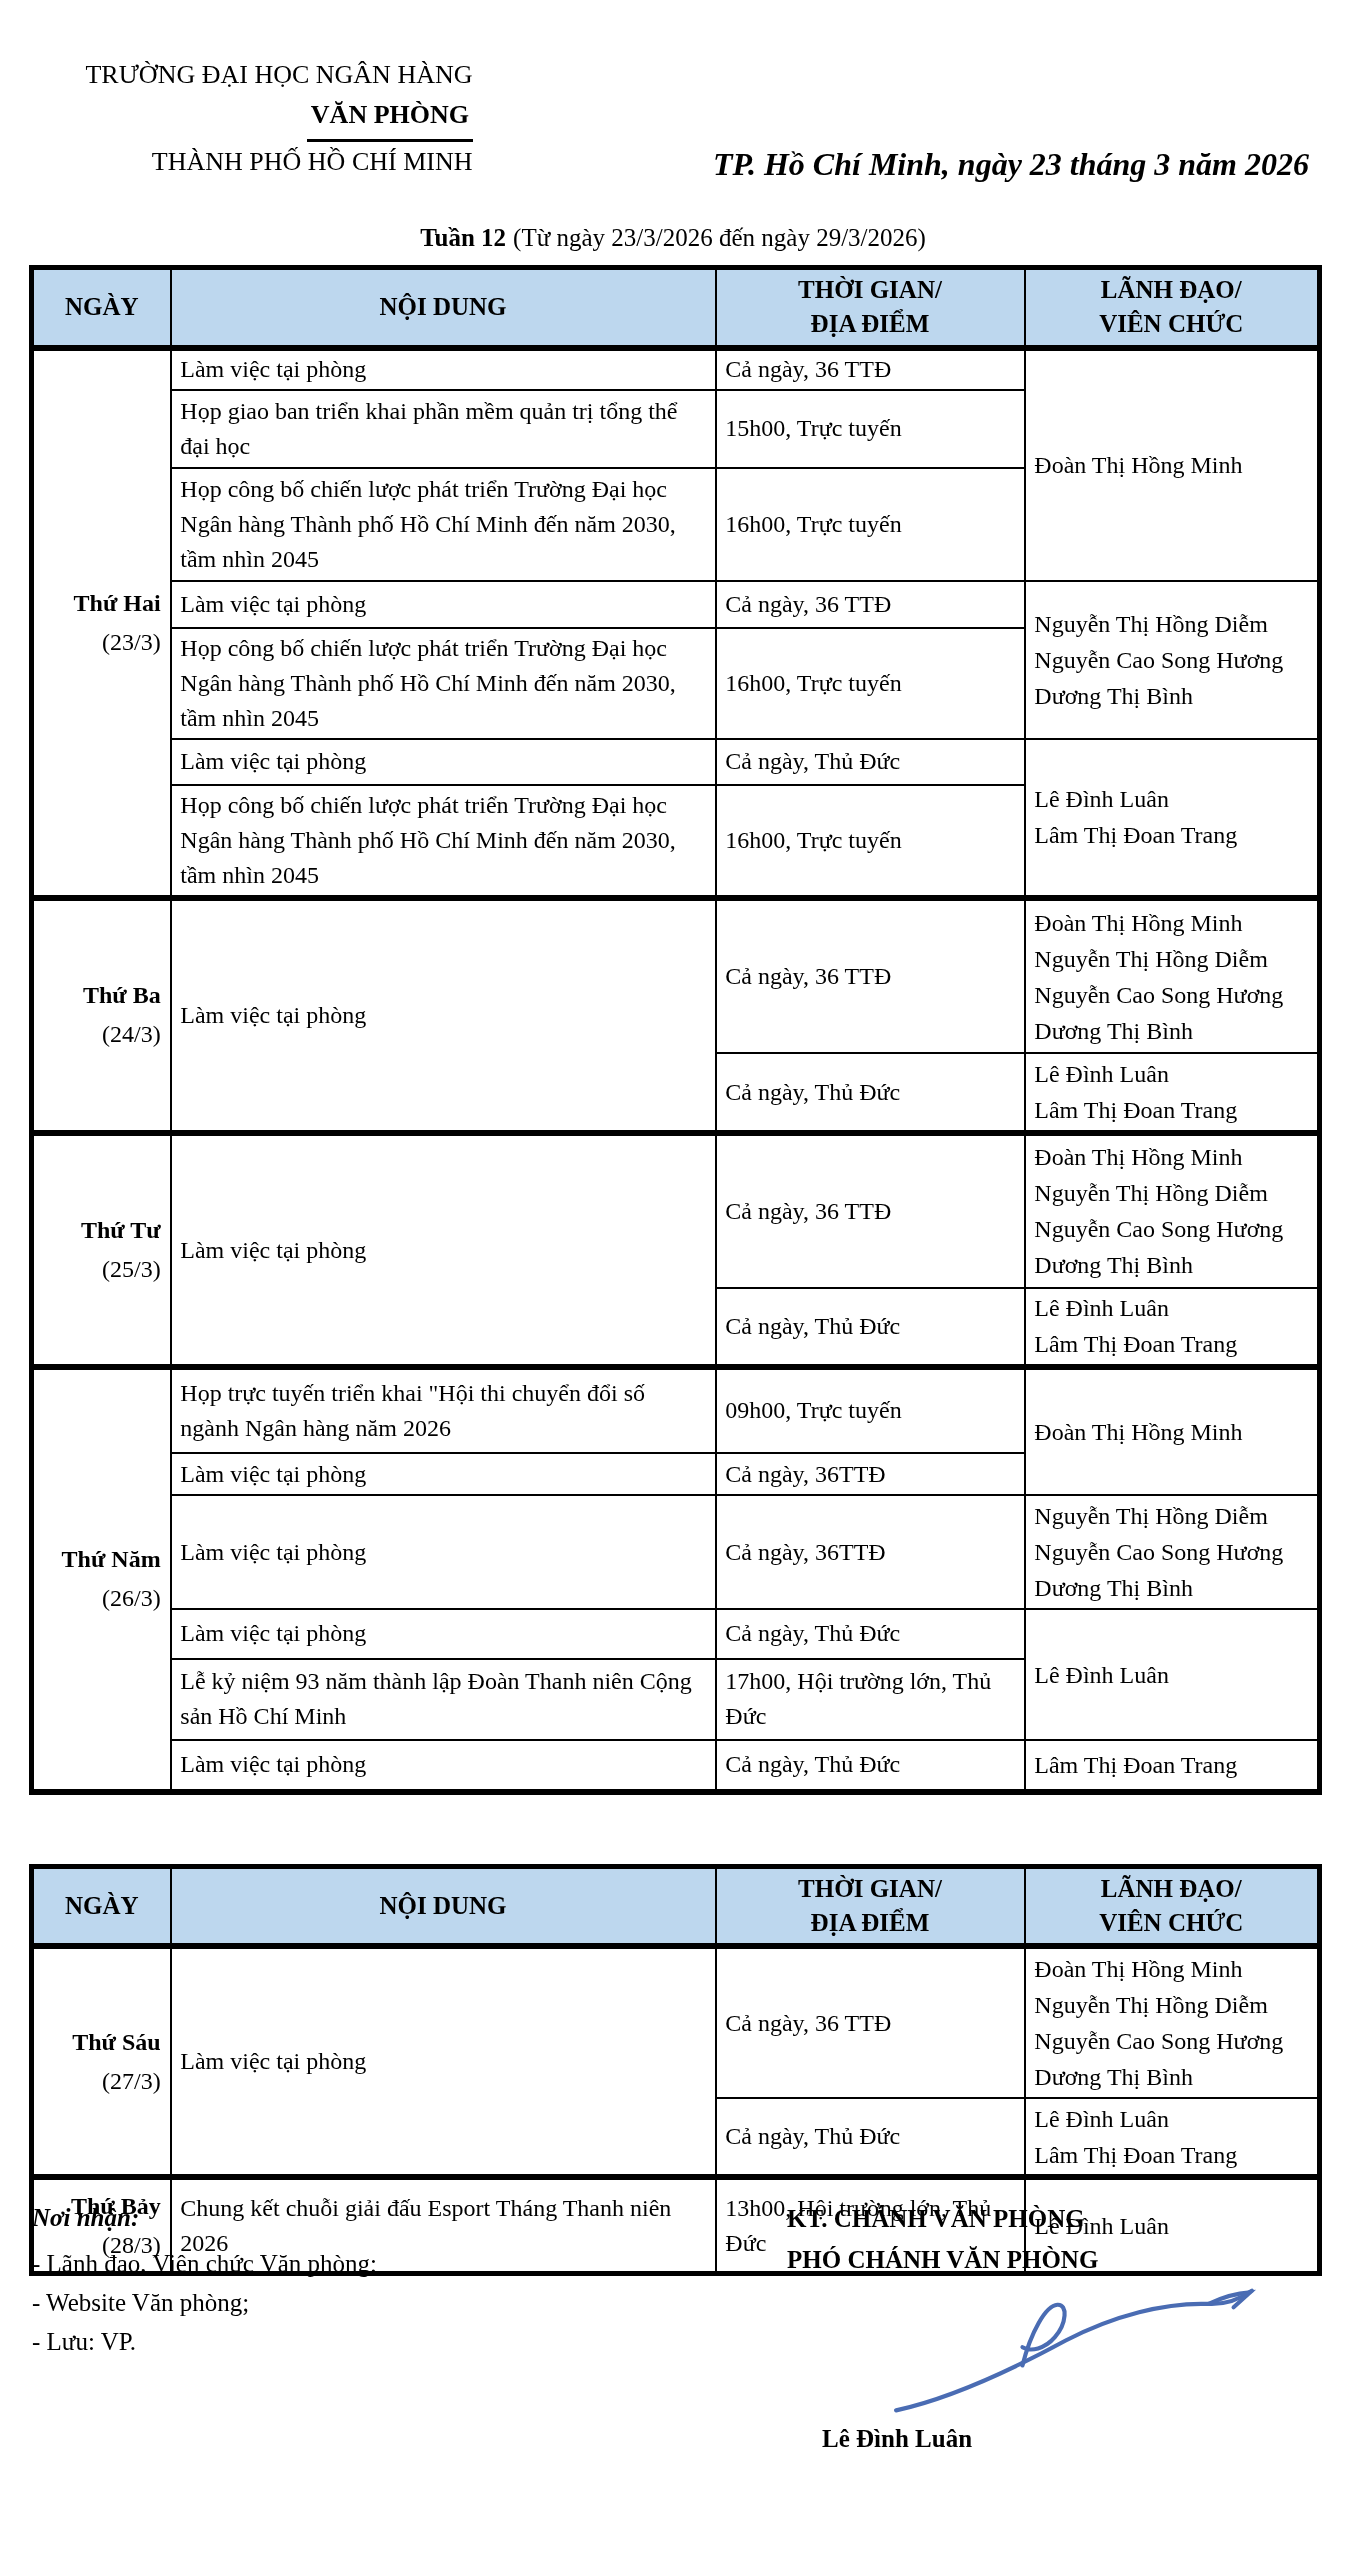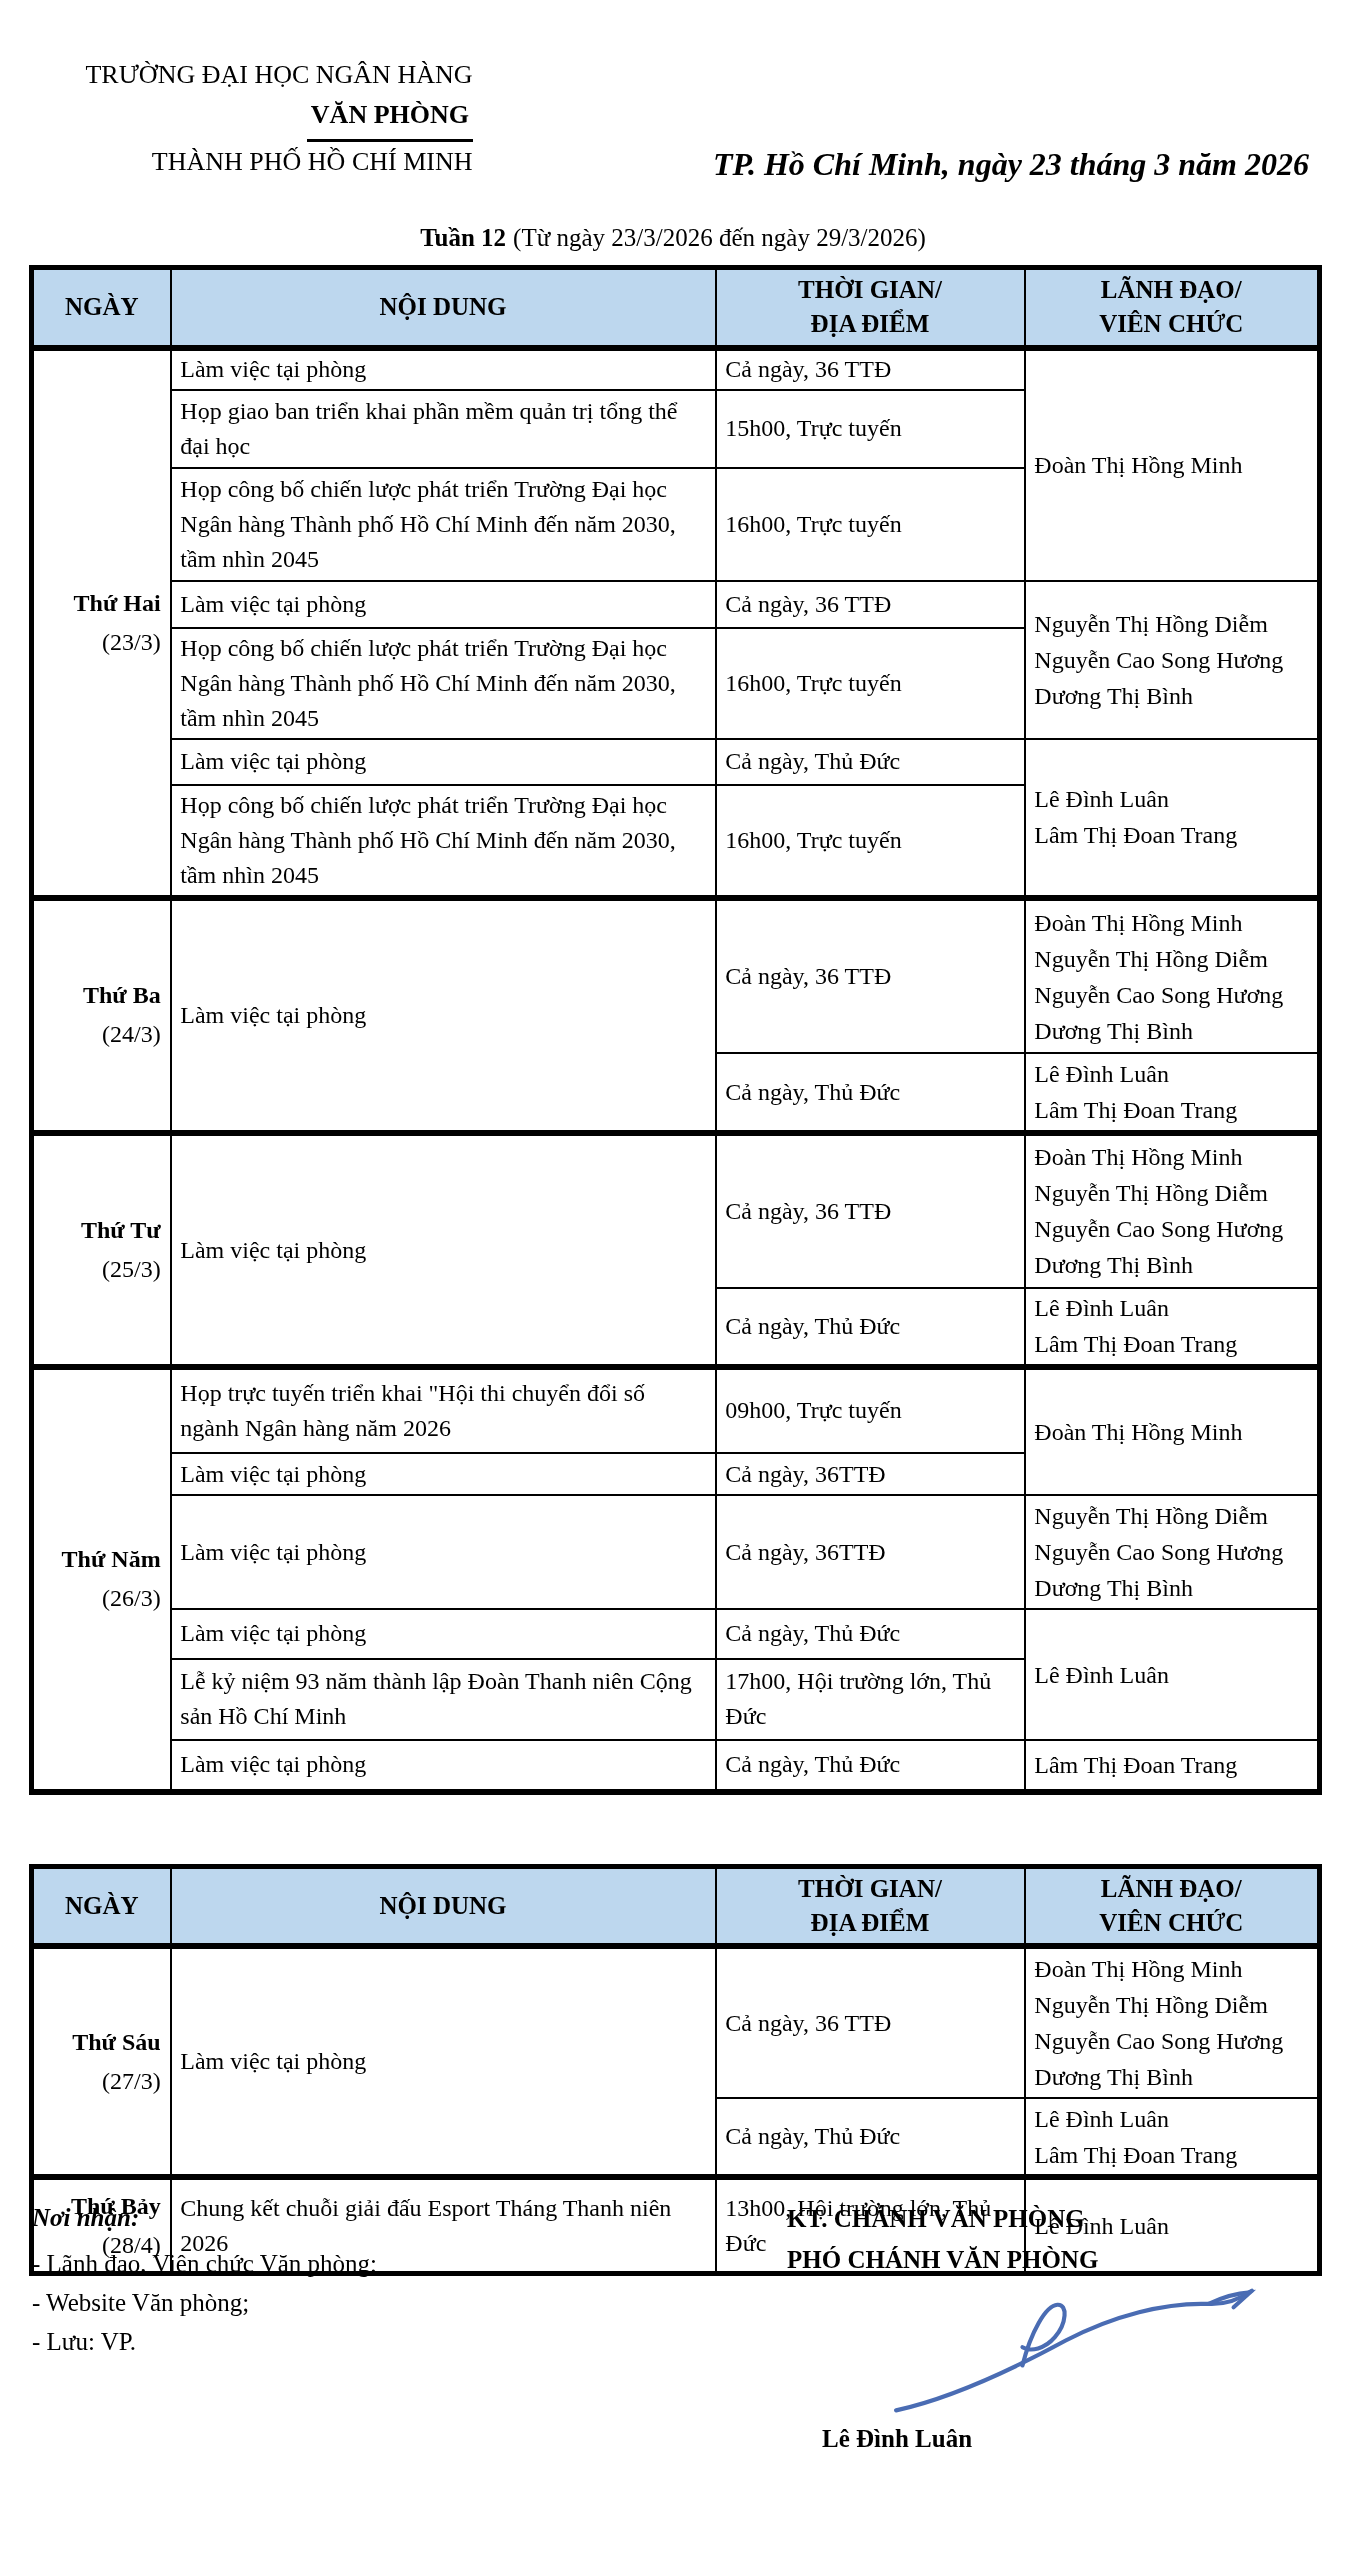--- a/index.html
+++ b/index.html
@@ -255,21 +255,21 @@
         <td class="time bt" style="height:72px">Cả ngày, Thủ Đức</td>
         <td class="leader bt">
           <div>Lê Đình Luân</div>
           <div>Lâm Thị Đoan Trang</div>
         </td>
       </tr>
 
       <tr>
         <td class="day">
           <div class="dn">Thứ Bảy</div>
-          <div>(28/4)</div>
+          <div>(28/3)</div>
         </td>
         <td class="content" style="height:87px">Chung kết chuỗi giải đấu Esport Tháng Thanh niên 2026</td>
         <td class="time">13h00, Hội trường lớn, Thủ Đức</td>
         <td class="leader">
           <div>Lê Đình Luân</div>
         </td>
       </tr>
     </tbody>
       </table>
   </div>

